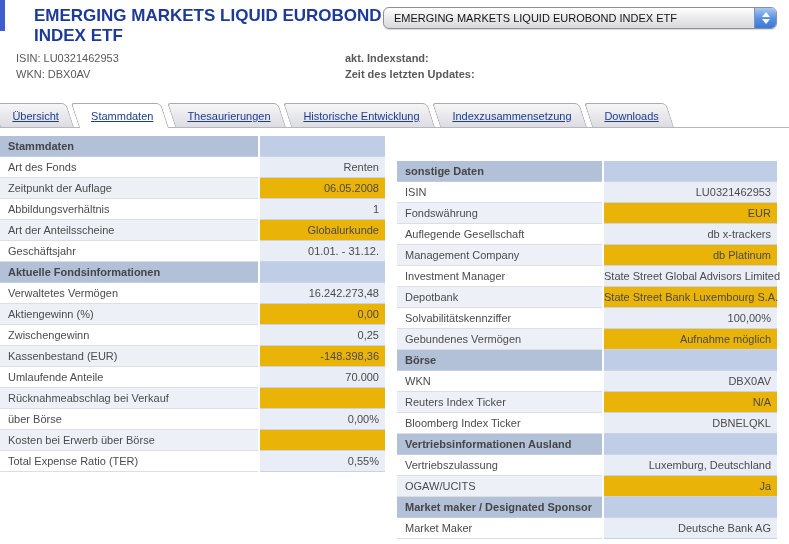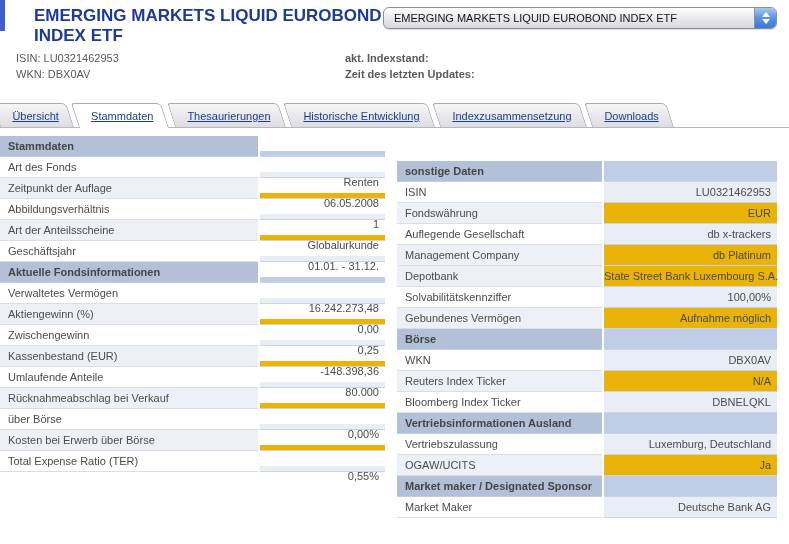--- a/index.html
+++ b/index.html
@@ -63,21 +63,21 @@
   }
 
   
   .dtable { position:absolute; top:136px; }
   #left-table  { left:0;   width:385px; }
   #right-table { left:397px; width:380px;margin-top:25px; }
   .trow { display:flex; height:21px; line-height:21px; }
   .cell-label { flex:1; padding-left:8px; background:#fff; border-bottom:1px solid #dcdee4; white-space:nowrap; overflow:hidden; }
   .colgap { width:2px; background:#fff; border-bottom:1px solid #fff; }
   .cell-value { text-align:right; padding-right:6px; background:#e9edf5; border-bottom:1px solid #ccd3e0; white-space:nowrap; }
-  #left-table  .cell-value { width:119px;margin-top:15px; }
+  #left-table  .cell-value { width:119px; }
   #right-table .cell-value { width:167px; }
   .trow.alt .cell-label { background:#edf1f7; }
   .trow.alt .cell-value { background:#eab308; }
   .trow.section .cell-label { background:#b2c1d8; font-weight:bold; color:#454547; border-bottom:1px solid #c2cedf; }
   .trow.section .cell-value { background:#bfcee6; border-bottom:1px solid #c9d4e6; }
 </style>
 </head>
 <body>
 
 <div class="strip1"></div>
@@ -176,21 +176,21 @@
       <div class="cell-value">0,25</div>
     </div>
     <div class="trow alt">
       <div class="cell-label">Kassenbestand (EUR)</div>
       <div class="colgap"></div>
       <div class="cell-value">-148.398,36</div>
     </div>
     <div class="trow">
       <div class="cell-label">Umlaufende Anteile</div>
       <div class="colgap"></div>
-      <div class="cell-value">80.000</div>
+      <div class="cell-value">70.000</div>
     </div>
     <div class="trow alt">
       <div class="cell-label">Rücknahmeabschlag bei Verkauf</div>
       <div class="colgap"></div>
       <div class="cell-value"></div>
     </div>
     <div class="trow">
       <div class="cell-label">über Börse</div>
       <div class="colgap"></div>
       <div class="cell-value">0,00%</div>
@@ -225,20 +225,25 @@
     <div class="trow">
       <div class="cell-label">Auflegende Gesellschaft</div>
       <div class="colgap"></div>
       <div class="cell-value">db x-trackers</div>
     </div>
     <div class="trow alt">
       <div class="cell-label">Management Company</div>
       <div class="colgap"></div>
       <div class="cell-value">db Platinum</div>
     </div>
+    <div class="trow">
+      <div class="cell-label">Investment Manager</div>
+      <div class="colgap"></div>
+      <div class="cell-value">State Street Global Advisors Limited</div>
+    </div>
     <div class="trow alt">
       <div class="cell-label">Depotbank</div>
       <div class="colgap"></div>
       <div class="cell-value">State Street Bank Luxembourg S.A.</div>
     </div>
     <div class="trow">
       <div class="cell-label">Solvabilitätskennziffer</div>
       <div class="colgap"></div>
       <div class="cell-value">100,00%</div>
     </div>

